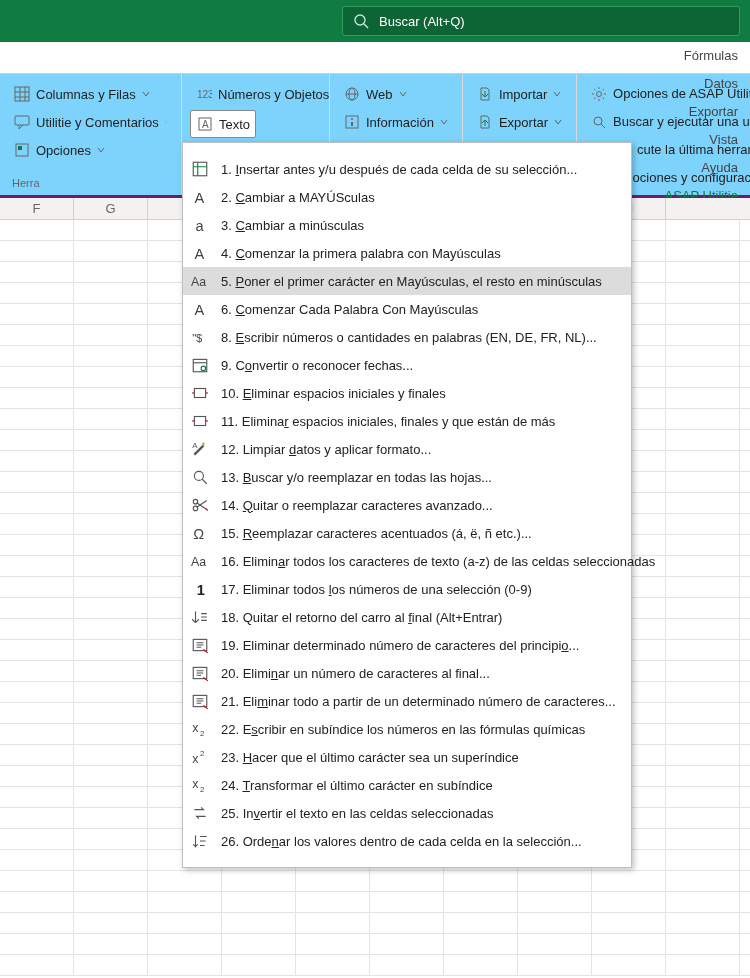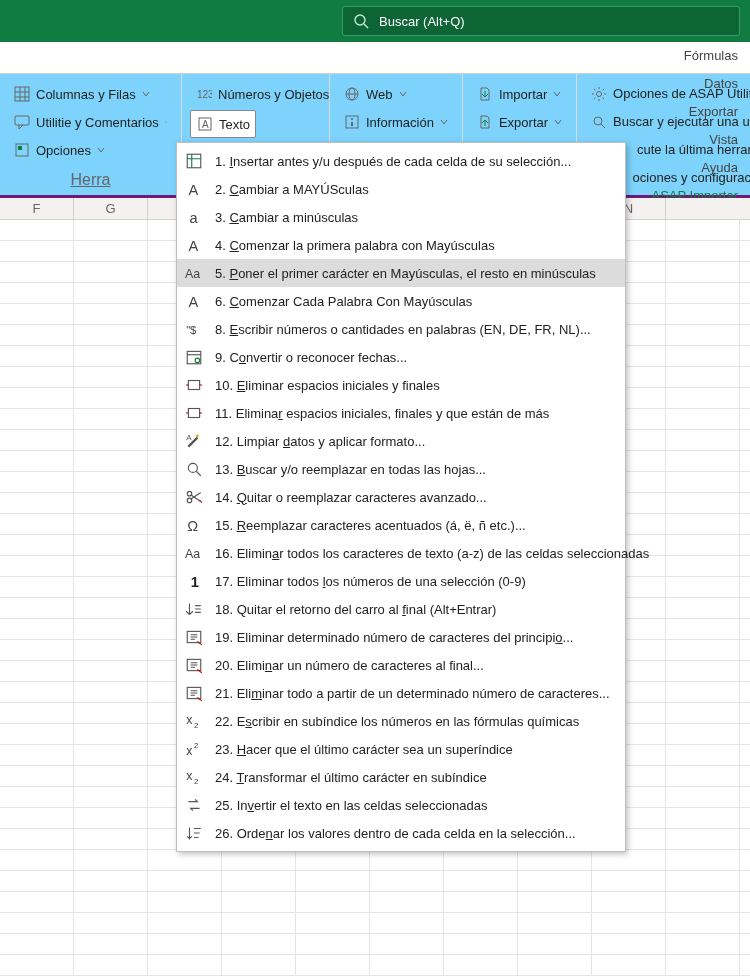--- a/index.html
+++ b/index.html
@@ -9,28 +9,28 @@
   .searchbox .sicon { width: 16px; height: 16px; margin-right: 10px; }
   .tabbar { height: 32px; border-bottom: 1px solid #d0d0d0; display: flex; align-items: flex-end; padding-left: 4px; background: #fff; flex-direction: column; }
   .tab { padding: 6px 12px 7px; color: #444; cursor: pointer; }
   .tab.active { color: #107c41; border-bottom: 3px solid #107c41; padding-bottom: 4px; font-weight: 400; }
   .ribbon { display: flex; border-bottom: 3px solid #701a75; background: #7dd3fc; height: 124px; }
   .rgroup { border-right: 1px solid #d9d9d9; padding: 6px 8px 4px; display: flex; flex-direction: column; }
   .rbtn { display: flex; align-items: center; height: 28px; padding: 0 6px; cursor: pointer; white-space: nowrap; gap: 6px; }
   .rbtn.boxed { border: 1px solid #888; border-radius: 2px; background: #fff; }
   .caret { width: 8px; height: 8px; }
   .ricon { width: 16px; height: 16px; flex: 0 0 16px; }
-  .gfoot { font-size: 16px; color: #666; text-align: center; padding: 4px 4px 2px; margin-top: auto; text-decoration: underline; }
+  .gfoot { font-size: 11px; color: #666; text-align: left; padding: 4px 4px 2px; margin-top: auto; }
   .gridwrap { position: relative; }
   .colhdr { display: flex; height: 22px; background: #f3f2f1; border-bottom: 1px solid #d0d0d0; }
   .colhdr div { width: 74px; border-right: 1px solid #d0d0d0; text-align: center; line-height: 22px; color: #666; font-size: 13px; }
   .rows { }
   .row { display: flex; height: 21px; border-bottom: 1px solid #e4e4e4; }
   .row div { width: 74px; border-right: 1px solid #e4e4e4; }
-  .menu { position: absolute; left: 176px; top: 142px; width: 450px; background: #fff; border: 1px solid #bfbfbf; box-shadow: 2px 2px 6px rgba(0,0,0,0.25); padding: 4px 0; }
+  .menu { position: absolute; left: 182px; top: 142px; width: 450px; background: #fff; border: 1px solid #bfbfbf; box-shadow: 2px 2px 6px rgba(0,0,0,0.25); padding: 12px 0; }
   .mitem { display: flex; align-items: center; height: 28px; padding: 0 12px 0 8px; cursor: pointer; gap: 12px; }
   .mitem.hl { background: #dcdcdc; }
   .micon { width: 18px; height: 18px; flex: 0 0 18px; display: flex; align-items: center; justify-content: center; color: #555; font-size: 13px; }
   .mlabel { white-space: nowrap; }
   .mlabel u { text-decoration: underline; }
   svg { display: block; }
 </style>
 </head>
 <body>
 
@@ -43,21 +43,21 @@
     <span>Buscar (Alt+Q)</span>
   </div>
 </div>
 
 <div class="tabbar">
   <div class="tab">Fórmulas</div>
   <div class="tab">Datos</div>
   <div class="tab">Exportar</div>
   <div class="tab">Vista</div>
   <div class="tab">Ayuda</div>
-  <div class="tab active">ASAP Importar</div>
+  <div class="tab active">ASAP Utilitie</div>
 </div>
 
 <div class="ribbon">
   <div class="rgroup" style="width:182px">
     <div class="rbtn">
       <svg class="ricon" viewBox="0 0 16 16">
           <rect x="1" y="1" width="14" height="14" fill="none" stroke="#666"></rect>
           <line x1="1" y1="6" x2="15" y2="6" stroke="#666"></line>
           <line x1="1" y1="11" x2="15" y2="11" stroke="#666"></line>
           <line x1="6" y1="1" x2="6" y2="15" stroke="#666"></line>

